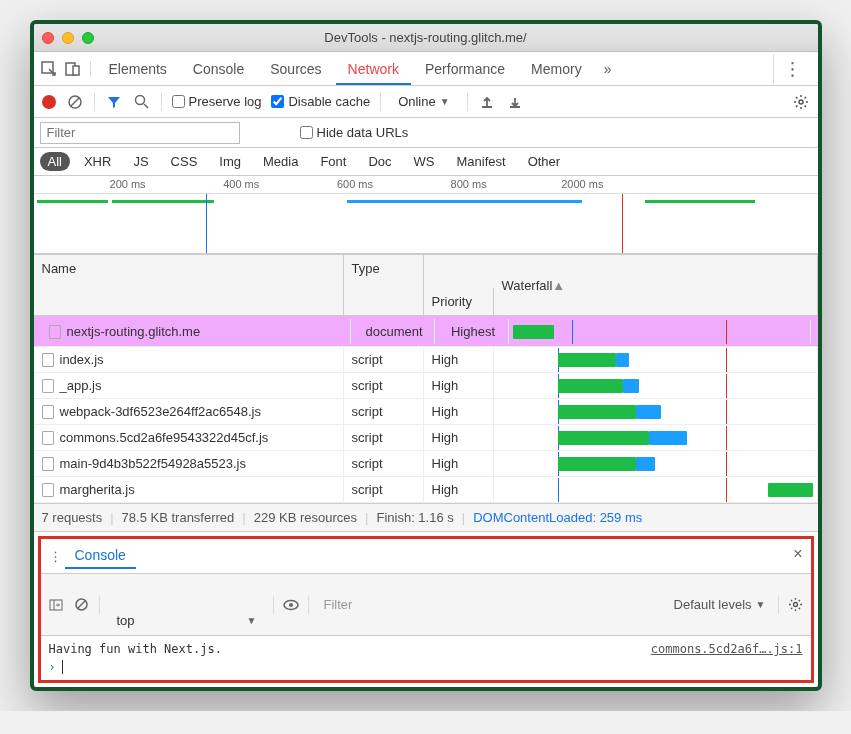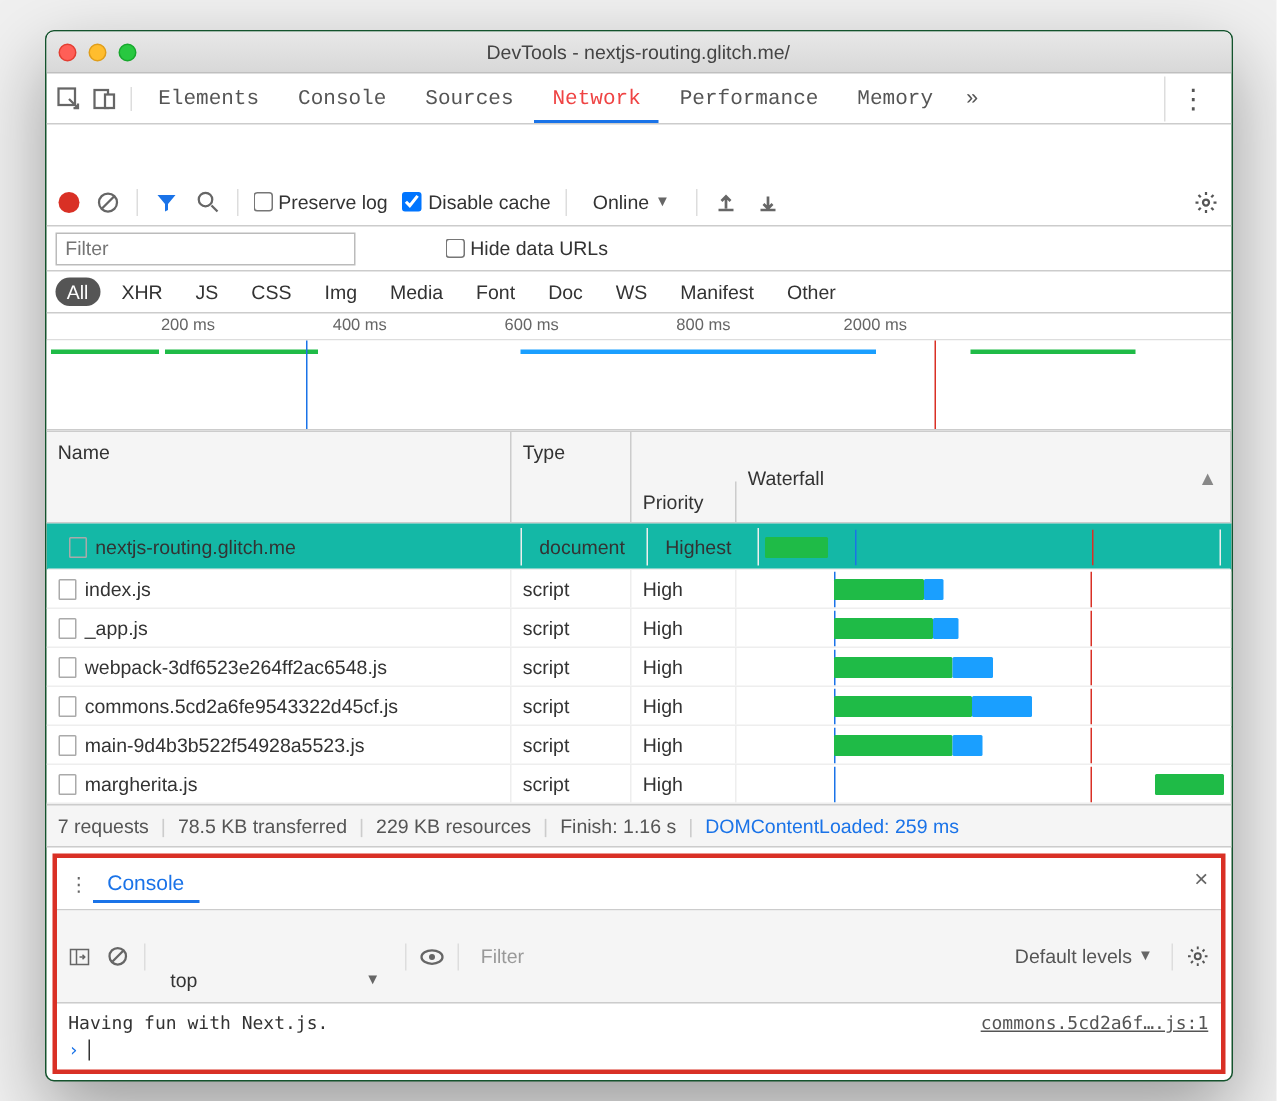--- a/index.html
+++ b/index.html
@@ -1,31 +1,31 @@
 <!DOCTYPE html>
 <html><head>
 <meta charset="utf-8">
 <style>
 * { box-sizing: border-box; margin: 0; padding: 0; }
 body { font-family: -apple-system, "Helvetica Neue", Arial, sans-serif; font-size: 13px; color: #333; background: #f0f0f0; display: flex; justify-content: center; align-items: flex-start; padding: 20px; }
-.window { width: 792px; background: #fff; border-radius: 6px; box-shadow: 0 20px 50px rgba(0,0,0,0.35); overflow: hidden; border: 1px solid #14532d; }
+.window { width: 792px; background: #fff; border-radius: 6px; box-shadow: 0 20px 50px rgba(0,0,0,0.35); overflow: hidden; border: 4px solid #14532d; }
 .titlebar { height: 28px; background: linear-gradient(#e8e8e8,#d8d8d8); border-bottom: 1px solid #bfbfbf; display: flex; align-items: center; padding: 0 8px; position: relative; }
 .traffic { display: flex; gap: 8px; }
 .dot { width: 12px; height: 12px; border-radius: 50%; }
 .dot.red { background: #ff5f57; border:1px solid #e33e32;}
 .dot.yellow { background: #ffbd2e; border:1px solid #e09e1a;}
 .dot.green { background: #28c840; border:1px solid #17a82d;}
 .title { position:absolute; left:0; right:0; text-align:center; font-size:13px; color:#444; pointer-events:none;}
 .tabs { height: 34px; display:flex; align-items:center; border-bottom:1px solid #ccc; padding: 0 6px; gap:2px;}
 .tab-icons { display:flex; gap:6px; padding-right:8px; border-right:1px solid #ddd; margin-right:4px; align-items:center;}
-.tab { padding: 8px 12px; color:#555; cursor:pointer; font-size:14px;font-family:Liberation Mono, monospace;}
+.tab { padding: 8px 12px; color:#555; cursor:pointer; font-size:14px;}
 .tab.active { color:#ef4444; border-bottom: 2px solid #1a73e8; padding-bottom:6px; font-weight:500;}
 .tab.overflow { color:#555; padding:4px 8px;}
 .kebab { margin-left:auto; padding:4px 10px; color:#555; font-size:18px; border-left:1px solid #ddd;}
-.toolbar { height: 32px; display:flex; align-items:center; border-bottom:1px solid #ccc; padding: 0 8px; gap:10px;margin-top:36px;}
+.toolbar { height: 32px; display:flex; align-items:center; border-bottom:1px solid #ccc; padding: 0 8px; gap:10px;}
 .rec { width:14px; height:14px; border-radius:50%; background:#d93025;}
 .icn { color:#666; display:inline-flex; align-items:center; justify-content:center; width:18px;}
 .vline { width:1px; height:18px; background:#ddd;}
 .funnel { color:#1a73e8;}
 .chk { display:flex; align-items:center; gap:4px; color:#333;}
 .chk input { margin:0;}
 .sel { display:flex; align-items:center; gap:4px; padding:2px 6px; border:1px solid transparent; color:#333;}
 .triangle { font-size:10px; color:#666;}
 .gear { margin-left:auto;}
 .filterbar { height:30px; display:flex; align-items:center; border-bottom:1px solid #ccc;}
@@ -33,23 +33,23 @@
 .pills { display:flex; align-items:center; gap:6px; padding:4px 6px; border-bottom:1px solid #ccc;}
 .pill { padding:2px 8px; border-radius:10px; font-size:13px; color:#333; cursor:pointer;}
 .pill.active { background:#555; color:#fff;}
 .timeruler { height:18px; border-bottom:1px solid #ddd; position:relative; font-size:11px; color:#666;}
 .timeruler span { position:absolute; top:2px; transform:translateX(-50%);}
 .overview { height:60px; border-bottom:1px solid #ccc; position:relative; background:#fff;}
 .ovbar { position:absolute; top:6px; height:3px;}
 .ovline { position:absolute; top:0; bottom:0; width:1px;}
 .tablehead { display:flex; background:#f5f5f5; border-top:1px solid #ccc; border-bottom:1px solid #ccc; font-size:13px; color:#333;}
 .th { padding:6px 8px; border-right:1px solid #ccc;}
-.th.name{width:310px;} .th.type{width:80px;} .th.prio{width:70px;margin-top:33px;} .th.wf{flex:1; display:flex; justify-content:space-between; align-items:center;}
+.th.name{width:310px;} .th.type{width:80px;} .th.prio{width:70px;margin-top:33px;} .th.wf{flex:1; display:flex; align-items:center;}
 .row { display:flex; border-bottom:1px solid #eee; font-size:13px; align-items:center;}
-.row.sel { background:#14b8a6;}
+.row.sel { background:#f0abfc;text-align:center;}
 .td { padding:5px 8px; border-right:1px solid #eee; overflow:hidden; white-space:nowrap;}
 .td.name{width:310px; display:flex; align-items:center; gap:6px;} 
 .td.type{width:80px;} .td.prio{width:70px;} 
 .td.wf{flex:1; position:relative; height:24px;}
 .fileicon { width:12px; height:14px; border:1px solid #aaa; border-radius:1px; display:inline-block; flex-shrink:0;}
 .bar { position:absolute; top:5px; height:14px; border-radius:1px;}
 .bar.g{background:#1fbb47;} .bar.b{background:#1a9fff;}
 .vline-wf{position:absolute;top:0;bottom:0;width:1px;}
 .summary { display:flex; align-items:center; gap:4px; padding:6px 8px; border-top:1px solid #ccc; border-bottom:1px solid #ccc; font-size:13px; color:#555; background:#f5f5f5;}
 .summary .sep{color:#ccc; padding:0 4px;}

